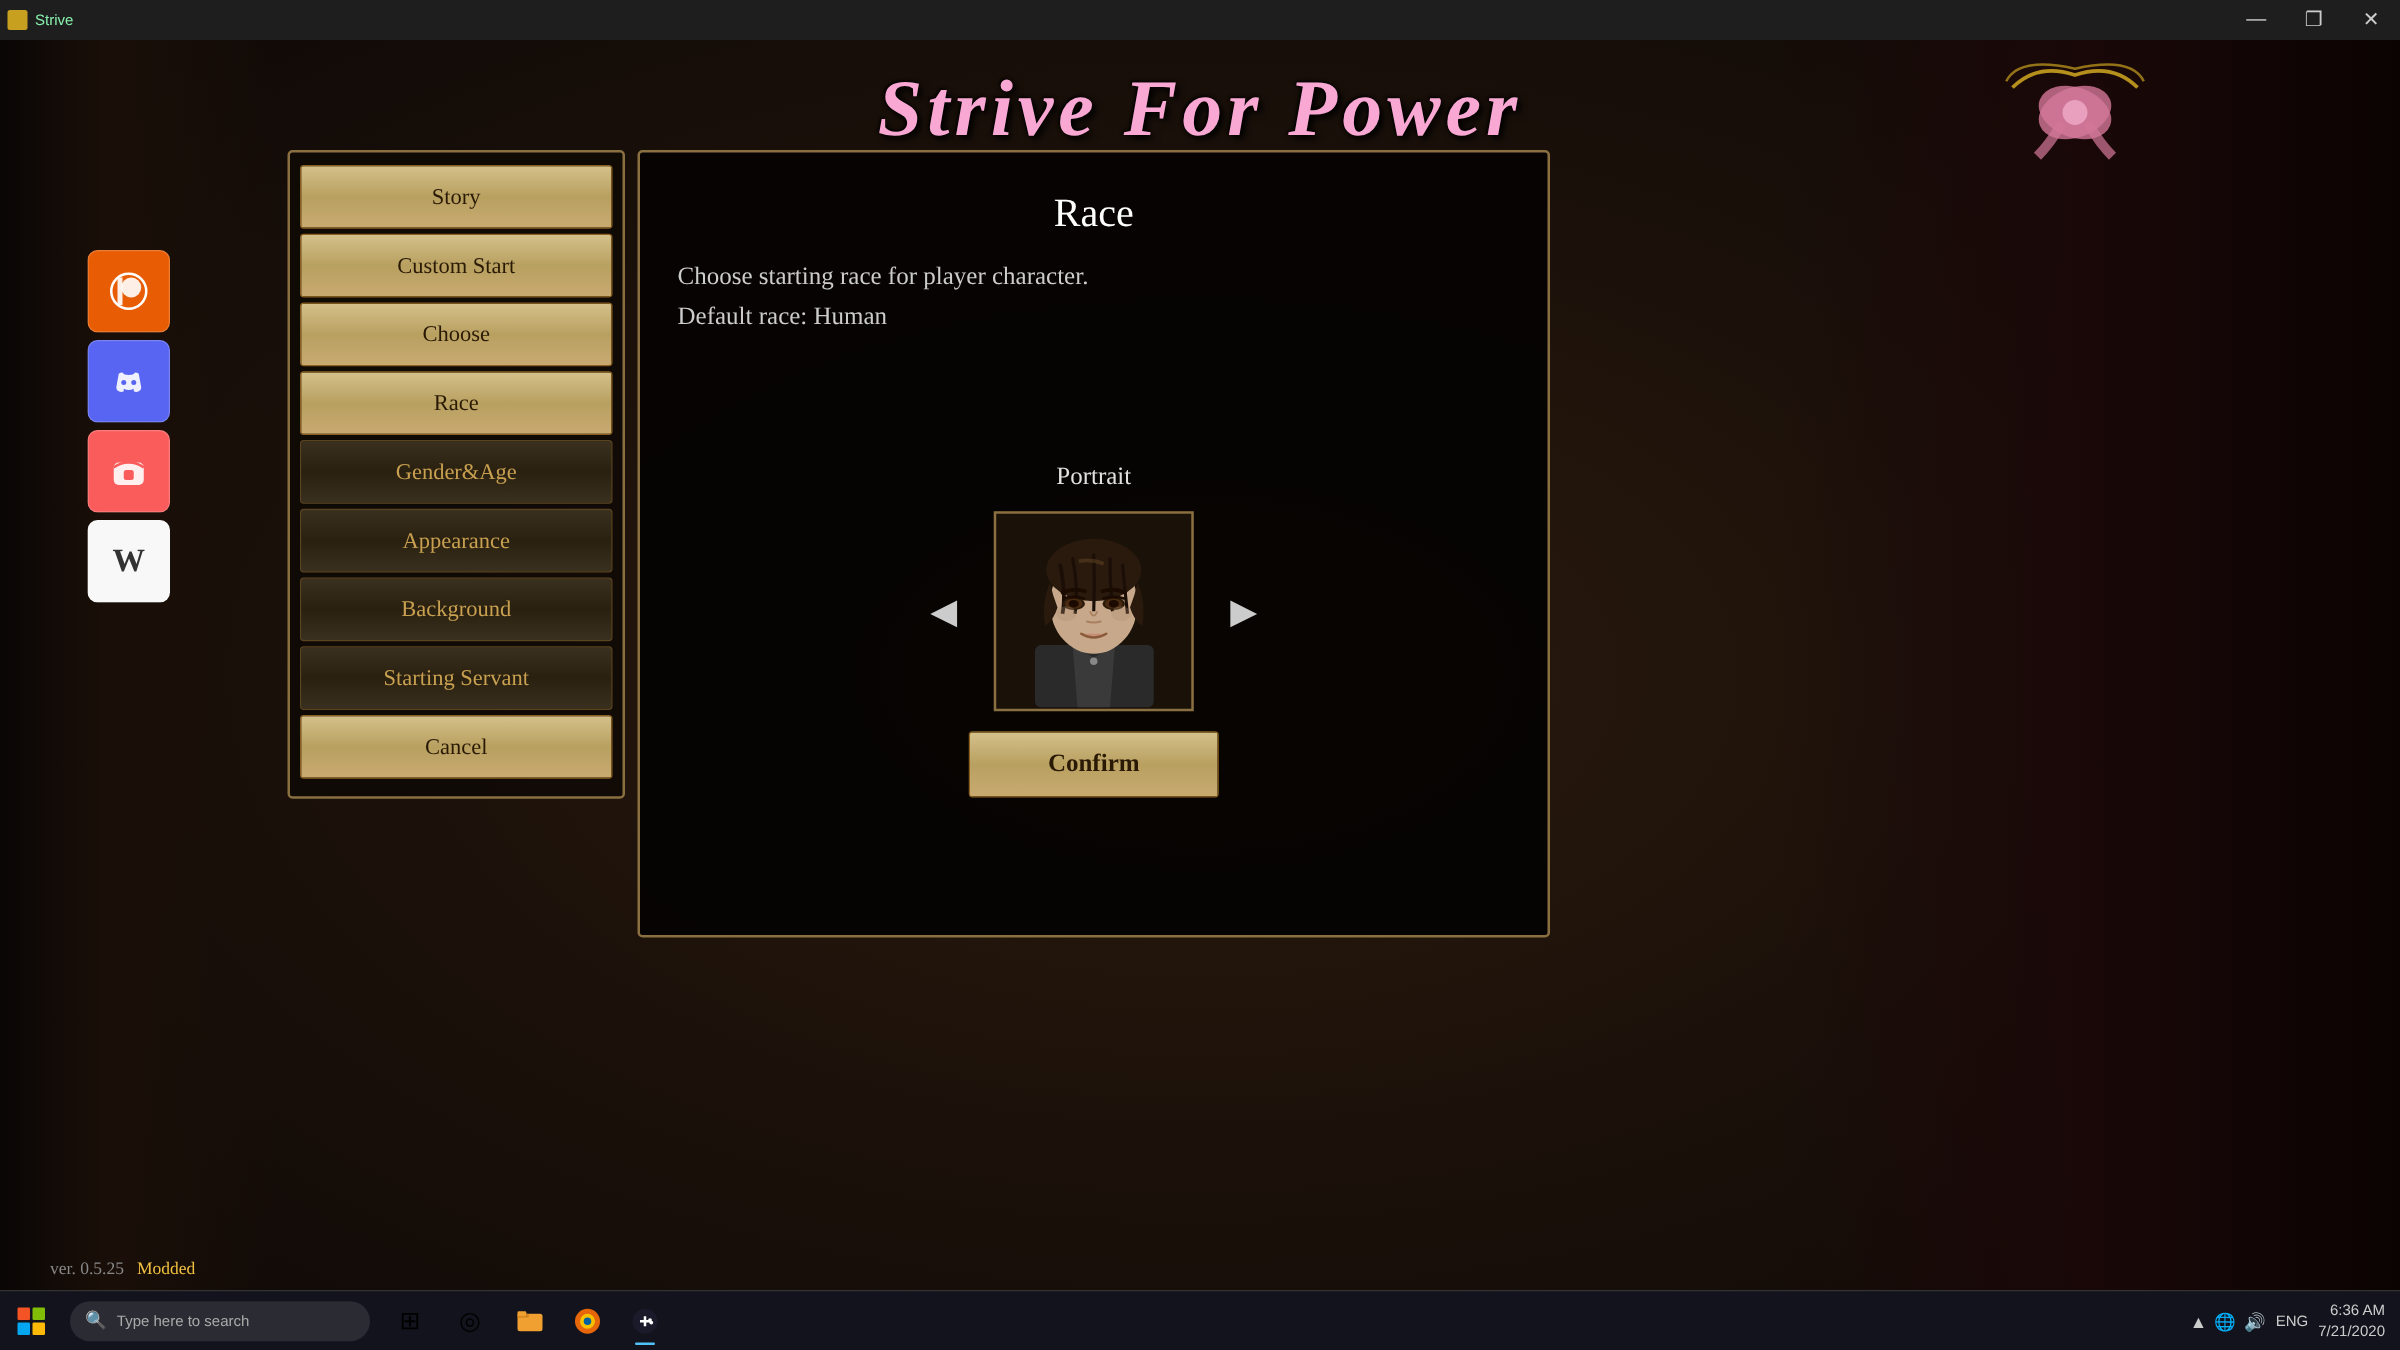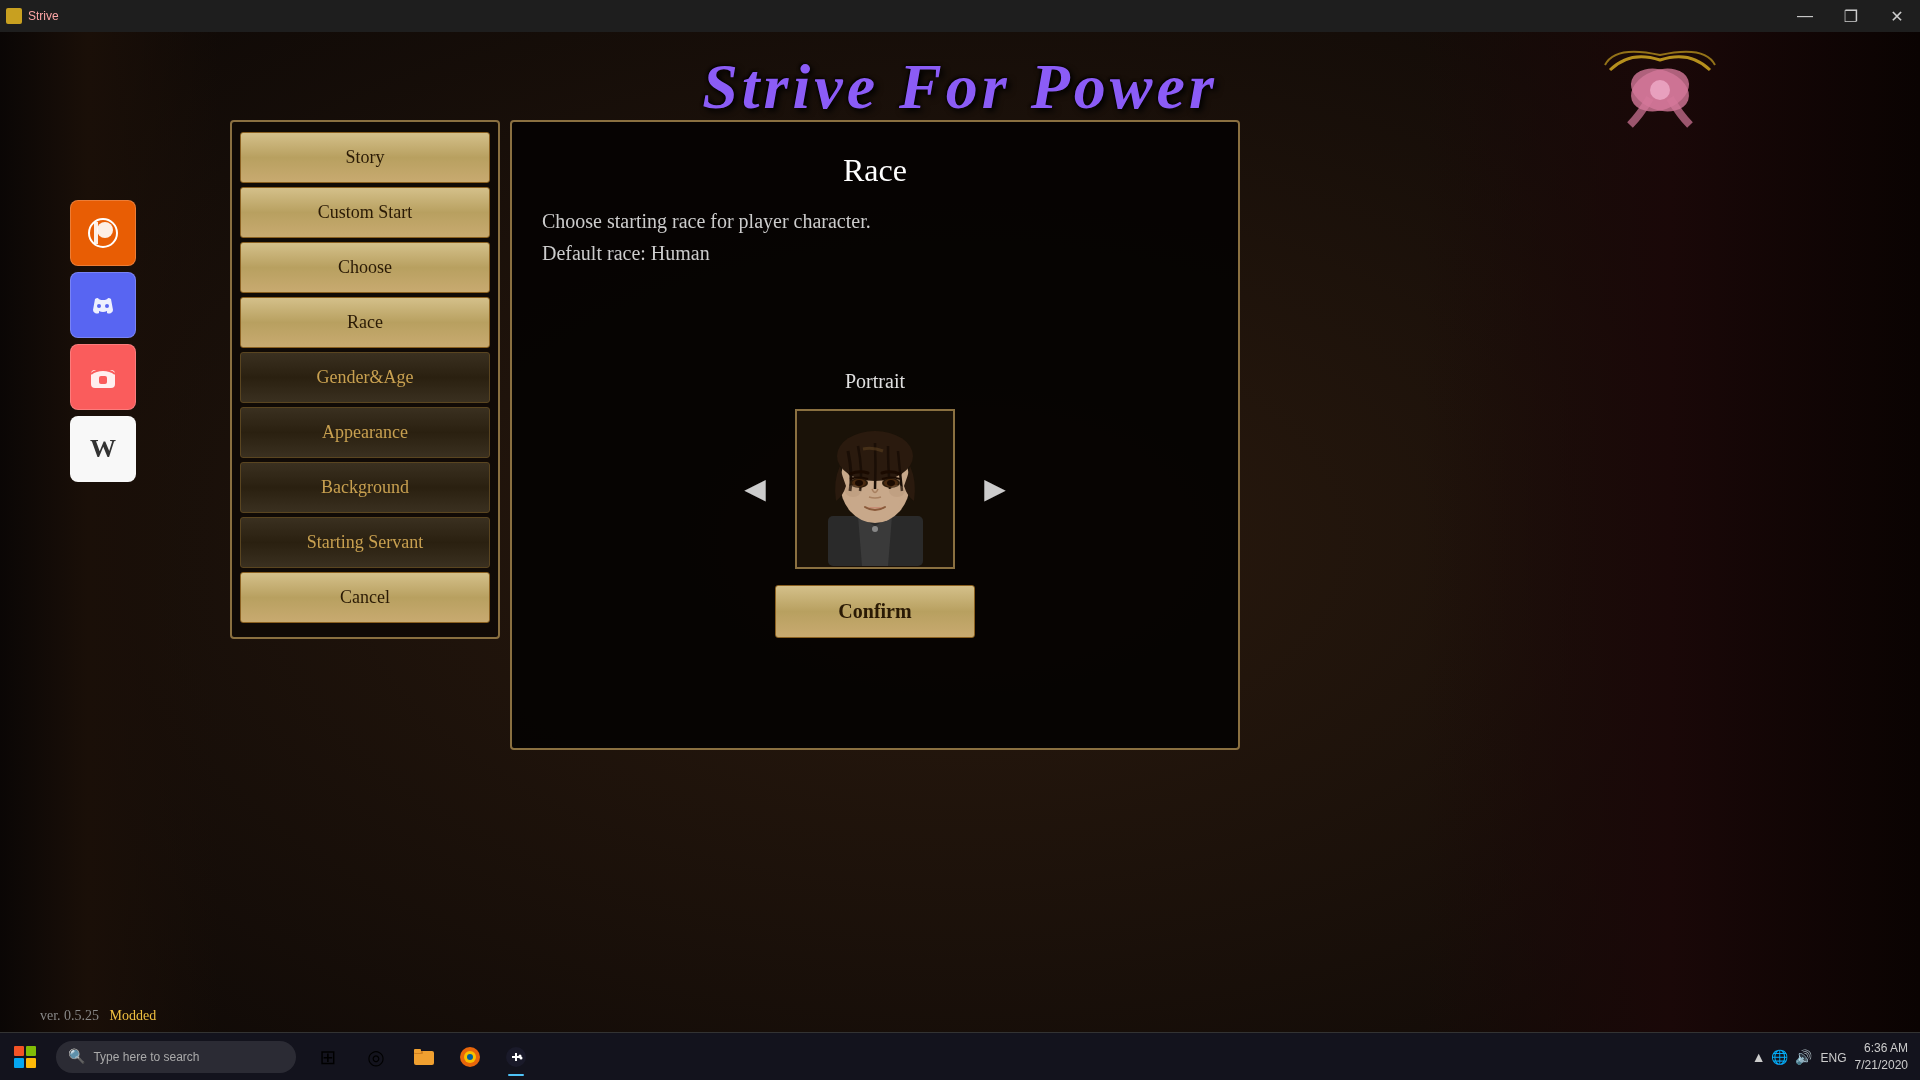--- a/index.html
+++ b/index.html
@@ -50,21 +50,21 @@
 
     .titlebar-icon {
       width: 16px; height: 16px;
       margin: 0 6px;
       background: #c8a020;
       border-radius: 2px;
     }
 
     .titlebar-title {
       font-size: 12px;
-      color: #fca5a5;
+      color: #86efac;
       font-family: 'Segoe UI', sans-serif;
       flex: 1;
     }
 
     .titlebar-buttons {
       display: flex;
       height: 100%;
     }
 
     .titlebar-btn {
@@ -86,21 +86,21 @@
       left: 50%;
       transform: translateX(-50%);
       z-index: 10;
       text-align: center;
     }
 
     .game-title-text {
       font-size: 64px;
       font-family: 'Georgia', 'Times New Roman', serif;
       font-weight: bold;
-      color: #8b5cf6;
+      color: #f9a8d4;
       text-shadow: 3px 3px 6px #000, -1px -1px 3px #000;
       letter-spacing: 4px;
       font-style: italic;
     }
 
     
     .bow-decoration {
       position: absolute;
       top: 40px;
       right: 200px;

